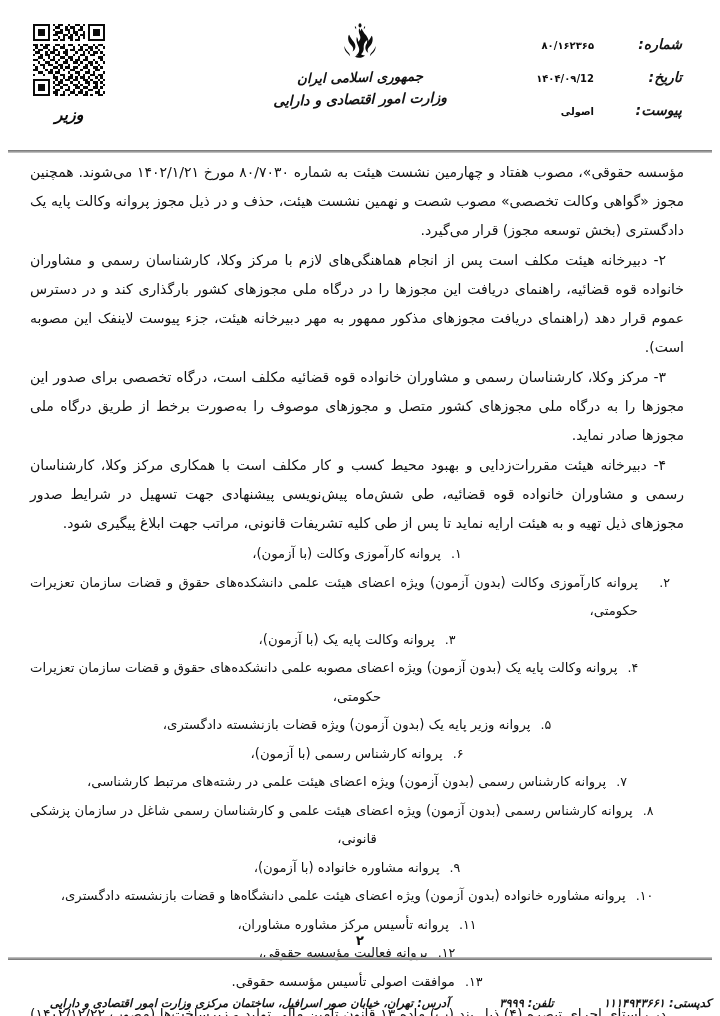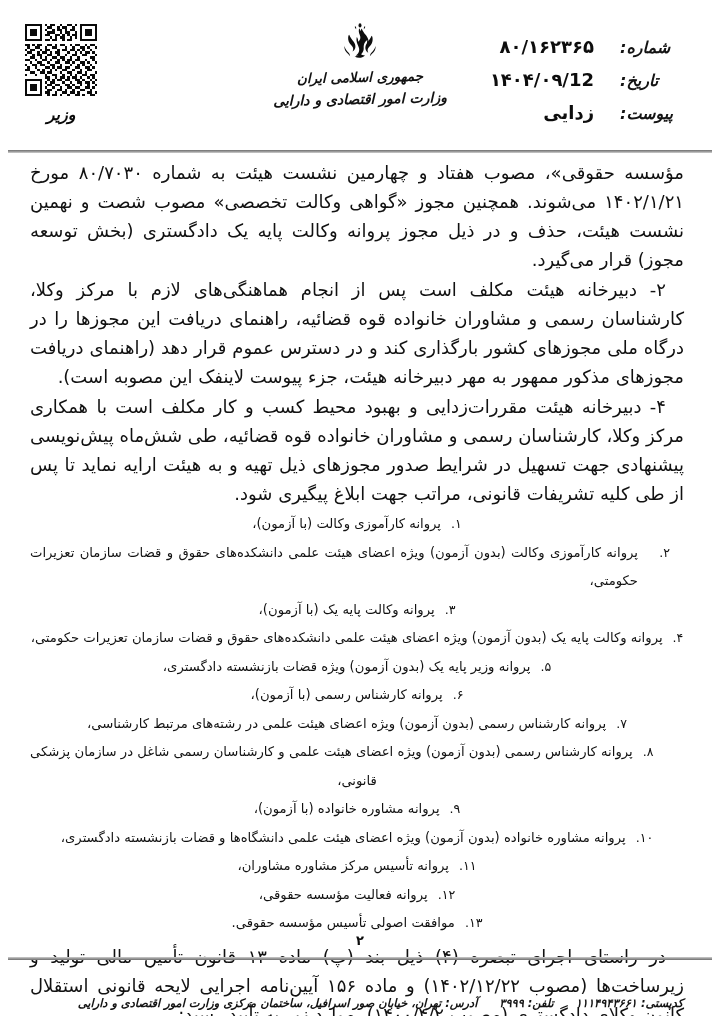--- a/index.html
+++ b/index.html
@@ -36,30 +36,30 @@
     direction: rtl;
   }
   .hdr-row {
     display: flex;
     flex-direction: row;
     align-items: baseline;
     justify-content: flex-start;
     height: 33px;
   }
   .hdr-label {
-    font-size: 16px;
+    font-size: 14px;
     font-style: italic;
     font-weight: 700;
     width: 62px;
-    text-align: left;
+    text-align: right;
     color: #141414;
     letter-spacing: -0.2px;
   }
   .hdr-value {
-    font-size: 18px;
+    font-size: 10px;
     font-weight: 700;
     color: #0d0d0d;
     padding-right: 26px;
     white-space: nowrap;
     letter-spacing: 0.3px;
   }
 
   .emblem-block {
     position: absolute;
     top: 22px;
@@ -83,21 +83,21 @@
     transform: rotate(-1.2deg);
   }
   .org-line-2 {
     font-size: 14px;
     margin-top: 1px;
   }
 
   .qr-block {
     position: absolute;
     top: 24px;
-    left: 22px;
+    left: 30px;
     width: 78px;
     text-align: center;
   }
   .qr-code {
     width: 72px;
     height: 72px;
     display: block;
     margin: 0 auto;
   }
   .qr-caption {
@@ -122,21 +122,21 @@
   .content {
     position: absolute;
     top: 158px;
     right: 36px;
     left: 30px;
     direction: rtl;
     text-align: justify;
   }
   p.para {
     margin: 0 0 1px 0;
-    font-size: 18px;
+    font-size: 14px;
     line-height: 29px;
     text-align: justify;
     text-align-last: right;
     color: #111111;
     letter-spacing: -0.05px;
   }
   p.para.indent {
     text-indent: 18px;
   }
 
@@ -235,21 +235,21 @@
     justify-content: center;
     gap: 22px;
     font-size: 11.4px;
     font-style: italic;
     font-weight: 700;
     color: #131313;
     letter-spacing: -0.1px;
     padding: 0 50px;
   }
   .footer-addr { white-space: nowrap; margin-left: 41px; }
-  .footer-pair { white-space: nowrap; }
+  .footer-pair { white-space: nowrap; margin-left: 28px; }
   .footer-web {
     margin-top: 4px;
     font-family: "Liberation Serif", "DejaVu Serif", serif;
     font-size: 13px;
     color: #121212;
     direction: ltr;
     letter-spacing: 0.2px;
   }
 </style>
 </head>
@@ -263,21 +263,21 @@
       <div class="hdr-row">
         <span class="hdr-label">شماره:</span>
         <span class="hdr-value">۸۰/۱۶۲۳۶۵</span>
       </div>
       <div class="hdr-row">
         <span class="hdr-label">تاریخ:</span>
         <span class="hdr-value">۱۴۰۴/۰۹/12</span>
       </div>
       <div class="hdr-row">
         <span class="hdr-label">پیوست:</span>
-        <span class="hdr-value">زدایی</span>
+        <span class="hdr-value">اصولی</span>
       </div>
     </div>
 
     <div class="emblem-block">
       <svg class="emblem" width="40" height="42" viewBox="0 0 40 42">
         <g fill="#0d0d0d">
           <path d="M19.3 6.2c-.9 2.1-.5 4.4.3 6.3.5 1.2.9 2.5.7 3.8-.2 1.4-1.1 2.6-2.2 3.4.2-1.6-.3-3.3-1.3-4.6-.6 2.3-.3 4.8.6 7 .8 1.9 1.9 3.8 1.8 5.9-.1 2.3-1.5 4.4-3.4 5.6 2.2.3 4.5-.6 6-2.2 1.3-1.4 2-3.3 1.9-5.2-.1-2 .1-4.1 1.2-5.8.6-1 1.5-1.8 2.5-2.4-.5 1.6-.4 3.4.2 5 .8-1.3 1.1-2.9.9-4.4-.3-2.2-1.6-4.1-2.9-5.8-1.5-2-3.1-4-3.9-6.4-.6.8-.9 1.8-1 2.8-.4-1.1-.9-2.1-1.4-3z"></path>
           <path d="M8.4 13.8c-.6 2.6-.2 5.5 1.4 7.7 1 1.4 2.5 2.5 3.1 4.1.5 1.3.3 2.8-.4 4 1.6-.8 2.7-2.5 2.9-4.3.2-2-.6-3.9-1.7-5.5-1.6-2.3-3.4-4.5-4.5-7.1-.3.3-.6.7-.8 1.1z"></path>
           <path d="M31.6 13.8c-1.1 2.7-3 5-4.6 7.3-1.1 1.6-1.8 3.5-1.6 5.5.2 1.8 1.3 3.4 2.9 4.2-.7-1.2-.9-2.7-.4-4 .6-1.6 2.1-2.7 3.1-4.1 1.6-2.2 2-5.1 1.4-7.7-.2-.4-.5-.8-.8-1.2z"></path>
           <path d="M4.6 23.2c-.5 2.2 0 4.6 1.3 6.4 1.2 1.7 3 2.9 4.2 4.6-.1-1.4-.7-2.8-1.7-3.8-1.6-1.8-3.2-3.6-3.8-6-.1-.4 0-.8 0-1.2z"></path>
@@ -524,28 +524,29 @@
       <div class="qr-caption">وزیر</div>
     </div>
   </div>
 
   <div class="rule-top"></div>
 
   <div class="content">
 
     <p class="para">مؤسسه حقوقی»، مصوب هفتاد و چهارمین نشست هیئت به شماره ۸۰/۷۰۳۰ مورخ ۱۴۰۲/۱/۲۱ می‌شوند. همچنین مجوز «گواهی وکالت تخصصی» مصوب شصت و نهمین نشست هیئت، حذف و در ذیل مجوز پروانه وکالت پایه یک دادگستری (بخش توسعه مجوز) قرار می‌گیرد.</p>
     <p class="para indent">۲- دبیرخانه هیئت مکلف است پس از انجام هماهنگی‌های لازم با مرکز وکلا، کارشناسان رسمی و مشاوران خانواده قوه قضائیه، راهنمای دریافت این مجوزها را در درگاه ملی مجوزهای کشور بارگذاری کند و در دسترس عموم قرار دهد (راهنمای دریافت مجوزهای مذکور ممهور به مهر دبیرخانه هیئت، جزء پیوست لاینفک این مصوبه است).</p>
+    <p class="para indent">۳- مرکز وکلا، کارشناسان رسمی و مشاوران خانواده قوه قضائیه مکلف است، درگاه تخصصی برای صدور این مجوزها را به درگاه ملی مجوزهای کشور متصل و مجوزهای موصوف را به‌صورت برخط از طریق درگاه ملی مجوزها صادر نماید.</p>
     <p class="para indent">۴- دبیرخانه هیئت مقررات‌زدایی و بهبود محیط کسب و کار مکلف است با همکاری مرکز وکلا، کارشناسان رسمی و مشاوران خانواده قوه قضائیه، طی شش‌ماه پیش‌نویسی پیشنهادی جهت تسهیل در شرایط صدور مجوزهای ذیل تهیه و به هیئت ارایه نماید تا پس از طی کلیه تشریفات قانونی، مراتب جهت ابلاغ پیگیری شود.</p>
 
 
     <ol class="permit-list">
       <li class="centered">پروانه کارآموزی وکالت (با آزمون)،</li>
       <li>پروانه کارآموزی وکالت (بدون آزمون) ویژه اعضای هیئت علمی دانشکده‌های حقوق و قضات سازمان تعزیرات حکومتی،</li>
       <li class="centered">پروانه وکالت پایه یک (با آزمون)،</li>
-      <li class="centered">پروانه وکالت پایه یک (بدون آزمون) ویژه اعضای هیئت علمی دانشکده‌های حقوق و قضات سازمان تعزیرات حکومتی،</li>
+      <li class="centered">پروانه وکالت پایه یک (بدون آزمون) ویژه اعضای مصوبه علمی دانشکده‌های حقوق و قضات سازمان تعزیرات حکومتی،</li>
       <li class="centered">پروانه وزیر پایه یک (بدون آزمون) ویژه قضات بازنشسته دادگستری،</li>
       <li class="centered">پروانه کارشناس رسمی (با آزمون)،</li>
       <li class="centered">پروانه کارشناس رسمی (بدون آزمون) ویژه اعضای هیئت علمی در رشته‌های مرتبط کارشناسی،</li>
       <li class="centered">پروانه کارشناس رسمی (بدون آزمون) ویژه اعضای هیئت علمی و کارشناسان رسمی شاغل در سازمان پزشکی قانونی،</li>
       <li class="centered">پروانه مشاوره خانواده (با آزمون)،</li>
       <li class="centered">پروانه مشاوره خانواده (بدون آزمون) ویژه اعضای هیئت علمی دانشگاه‌ها و قضات بازنشسته دادگستری،</li>
       <li class="centered">پروانه تأسیس مرکز مشاوره مشاوران،</li>
       <li class="centered">پروانه فعالیت مؤسسه حقوقی،</li>
       <li class="centered">موافقت اصولی تأسیس مؤسسه حقوقی.</li>
     </ol>

